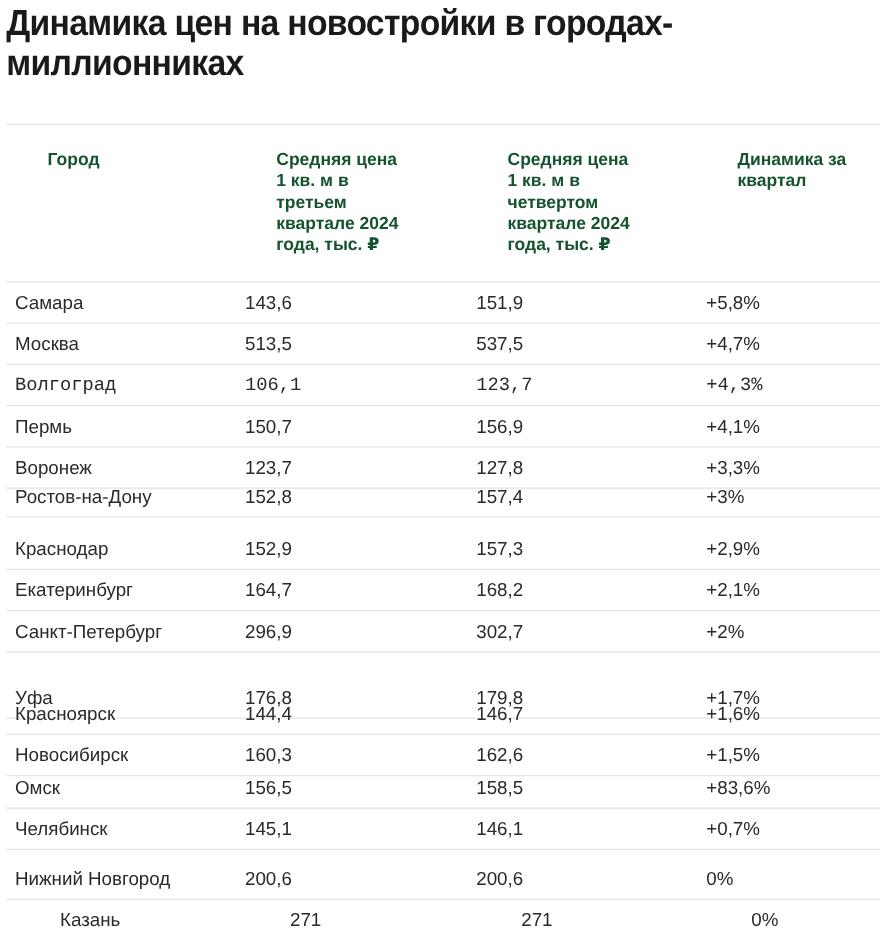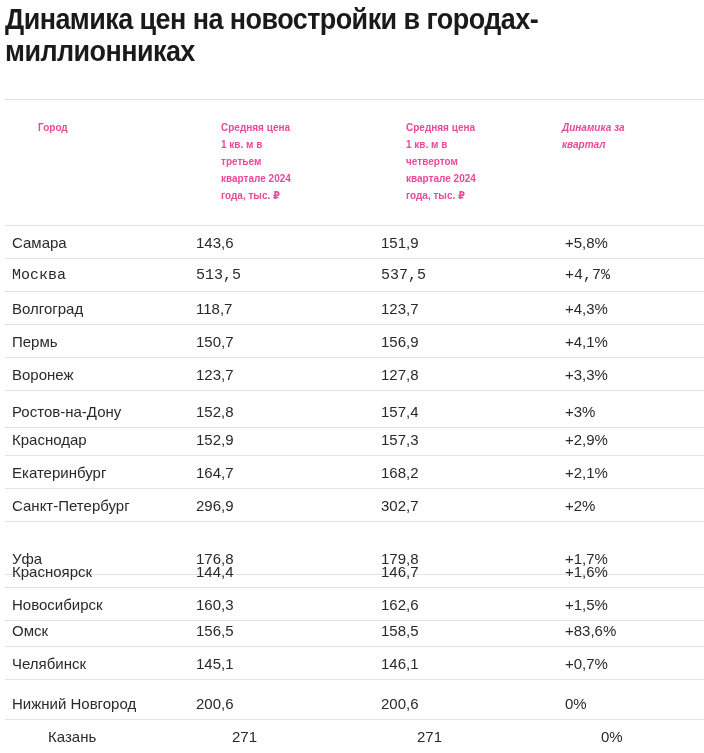--- a/index.html
+++ b/index.html
@@ -11,21 +11,21 @@
     .title {
       position: absolute; left: 5px; top: 3px; width: 690px;
       font-family: "Liberation Sans", sans-serif;
       font-weight: bold; font-size: 29px; line-height: 32px;
       letter-spacing: -0.6px; color: #1a1a1a;
       transform: scaleX(0.93); transform-origin: left top;
     }
     .divider { position: absolute; left: 5px; width: 699px; height: 1px; background: #e3e3e3; }
     .th {
       position: absolute; top: 119px;
-      font-weight: bold; font-size: 10px; line-height: 17px; color: #ec4899;
+      font-weight: bold; font-size: 14px; line-height: 17px; color: #14532d;
     }
     .row { position: absolute; left: 0; width: 592px; height: 33px; }
     .row .cell {
       position: absolute; top: 8px; font-size: 15px; line-height: 17px; color: #2a2a2a;
     }
     .row .line { position: absolute; left: 5px; bottom: 0; width: 699px; height: 1px; background: #e3e3e3; }
     .c1 { left: 12px; } .c2 { left: 196px; text-align: center; } .c3 { left: 381px; } .c4 { left: 565px; }
   </style>
 </head>
 <body>
@@ -43,65 +43,65 @@
     <div>квартале 2024</div>
     <div>года, тыс. ₽</div>
   </div>
   <div class="th" style="left:406px;">
     <div>Средняя цена</div>
     <div>1 кв. м в</div>
     <div>четвертом</div>
     <div>квартале 2024</div>
     <div>года, тыс. ₽</div>
   </div>
-  <div class="th" style="left:562px;font-style:italic;">
+  <div class="th" style="left:590px;">
     <div>Динамика за</div>
     <div>квартал</div>
   </div>
 </div>
 
 <div class="divider" style="top:225px;"></div>
 
 <div id="rows">
     <div class="row" style="top: 226px;">
       <div class="cell c1">Самара</div>
       <div class="cell c2">143,6</div>
       <div class="cell c3">151,9</div>
       <div class="cell c4">+5,8%</div>
       <div class="line"></div>
     </div>
-    <div class="row" style="top: 258.9px; font-family: Liberation Mono, monospace;">
+    <div class="row" style="top: 258.9px;">
       <div class="cell c1">Москва</div>
       <div class="cell c2">513,5</div>
       <div class="cell c3">537,5</div>
       <div class="cell c4">+4,7%</div>
       <div class="line"></div>
     </div>
-    <div class="row" style="top: 291.8px;">
+    <div class="row" style="top: 291.8px; font-family: Liberation Mono, monospace;">
       <div class="cell c1">Волгоград</div>
-      <div class="cell c2">118,7</div>
+      <div class="cell c2">106,1</div>
       <div class="cell c3">123,7</div>
       <div class="cell c4">+4,3%</div>
       <div class="line"></div>
     </div>
     <div class="row" style="top: 324.7px;">
       <div class="cell c1">Пермь</div>
       <div class="cell c2">150,7</div>
       <div class="cell c3">156,9</div>
       <div class="cell c4">+4,1%</div>
       <div class="line"></div>
     </div>
     <div class="row" style="top: 357.6px;">
       <div class="cell c1">Воронеж</div>
       <div class="cell c2">123,7</div>
       <div class="cell c3">127,8</div>
       <div class="cell c4">+3,3%</div>
       <div class="line"></div>
     </div>
-    <div class="row" style="top: 395px; text-decoration: underline;">
+    <div class="row" style="top: 381px; text-decoration: underline;">
       <div class="cell c1">Ростов-на-Дону</div>
       <div class="cell c2">152,8</div>
       <div class="cell c3">157,4</div>
       <div class="cell c4">+3%</div>
       <div class="line"></div>
     </div>
     <div class="row" style="top: 423.4px;">
       <div class="cell c1">Краснодар</div>
       <div class="cell c2">152,9</div>
       <div class="cell c3">157,3</div>

